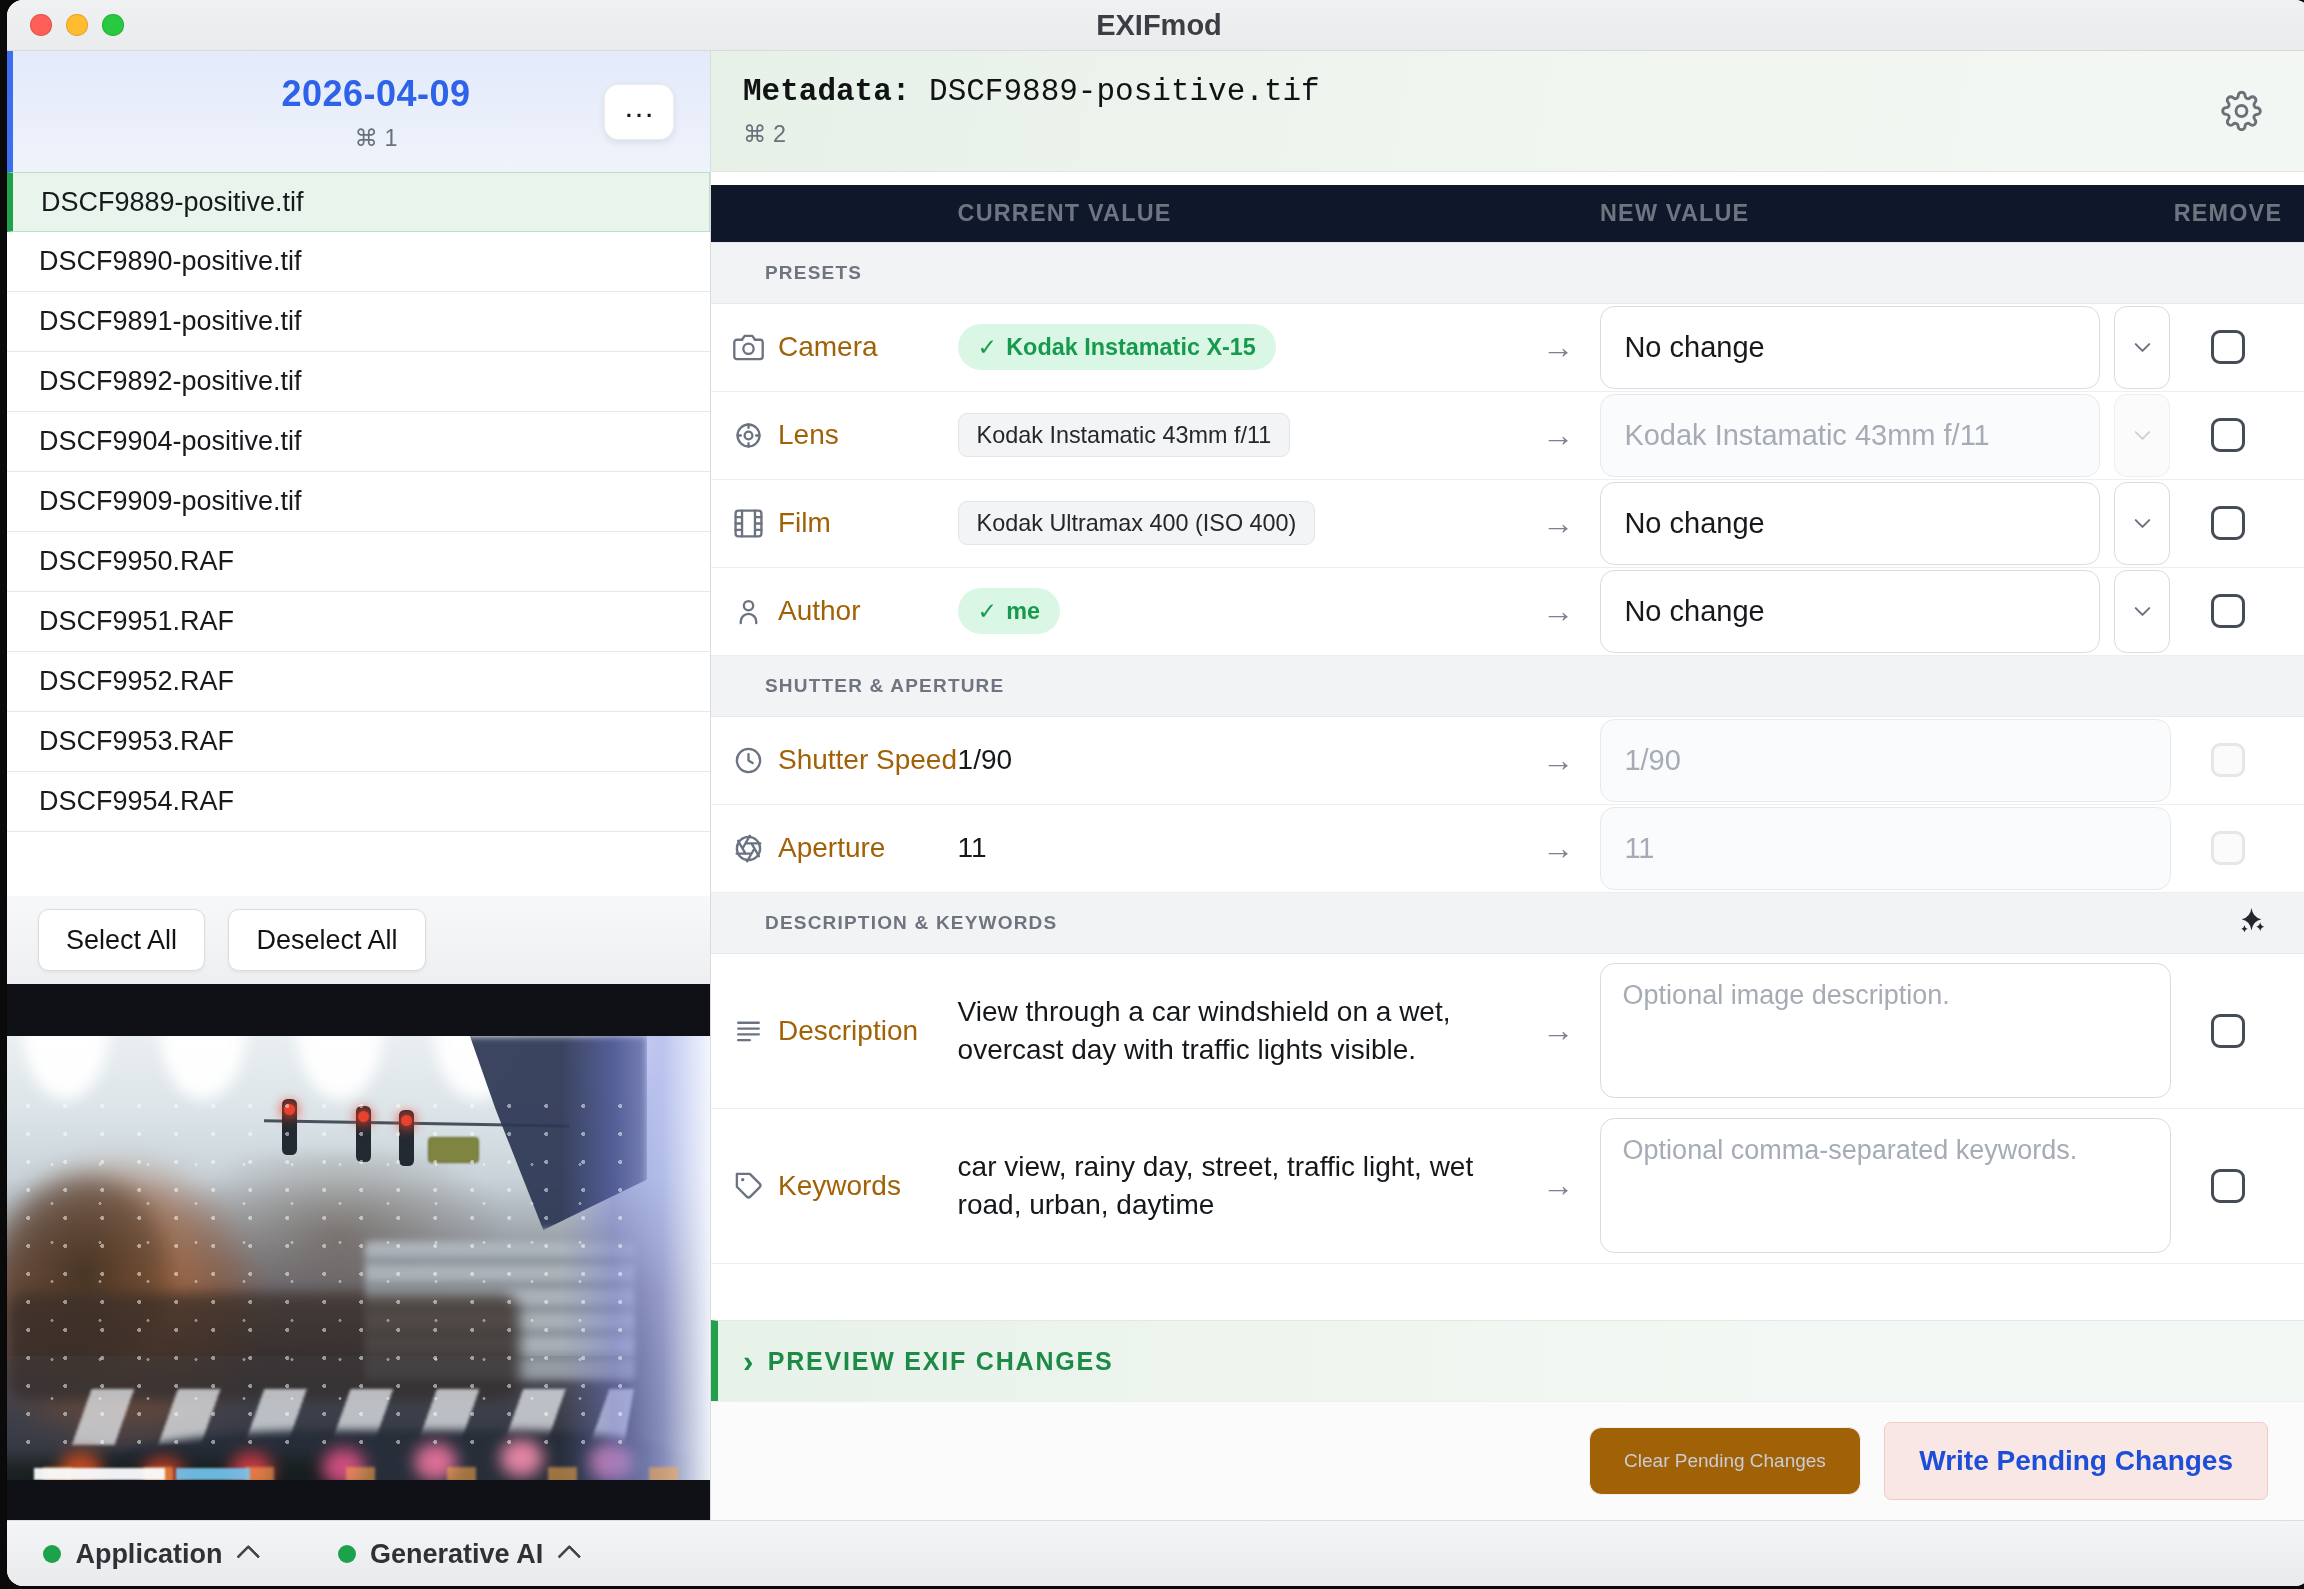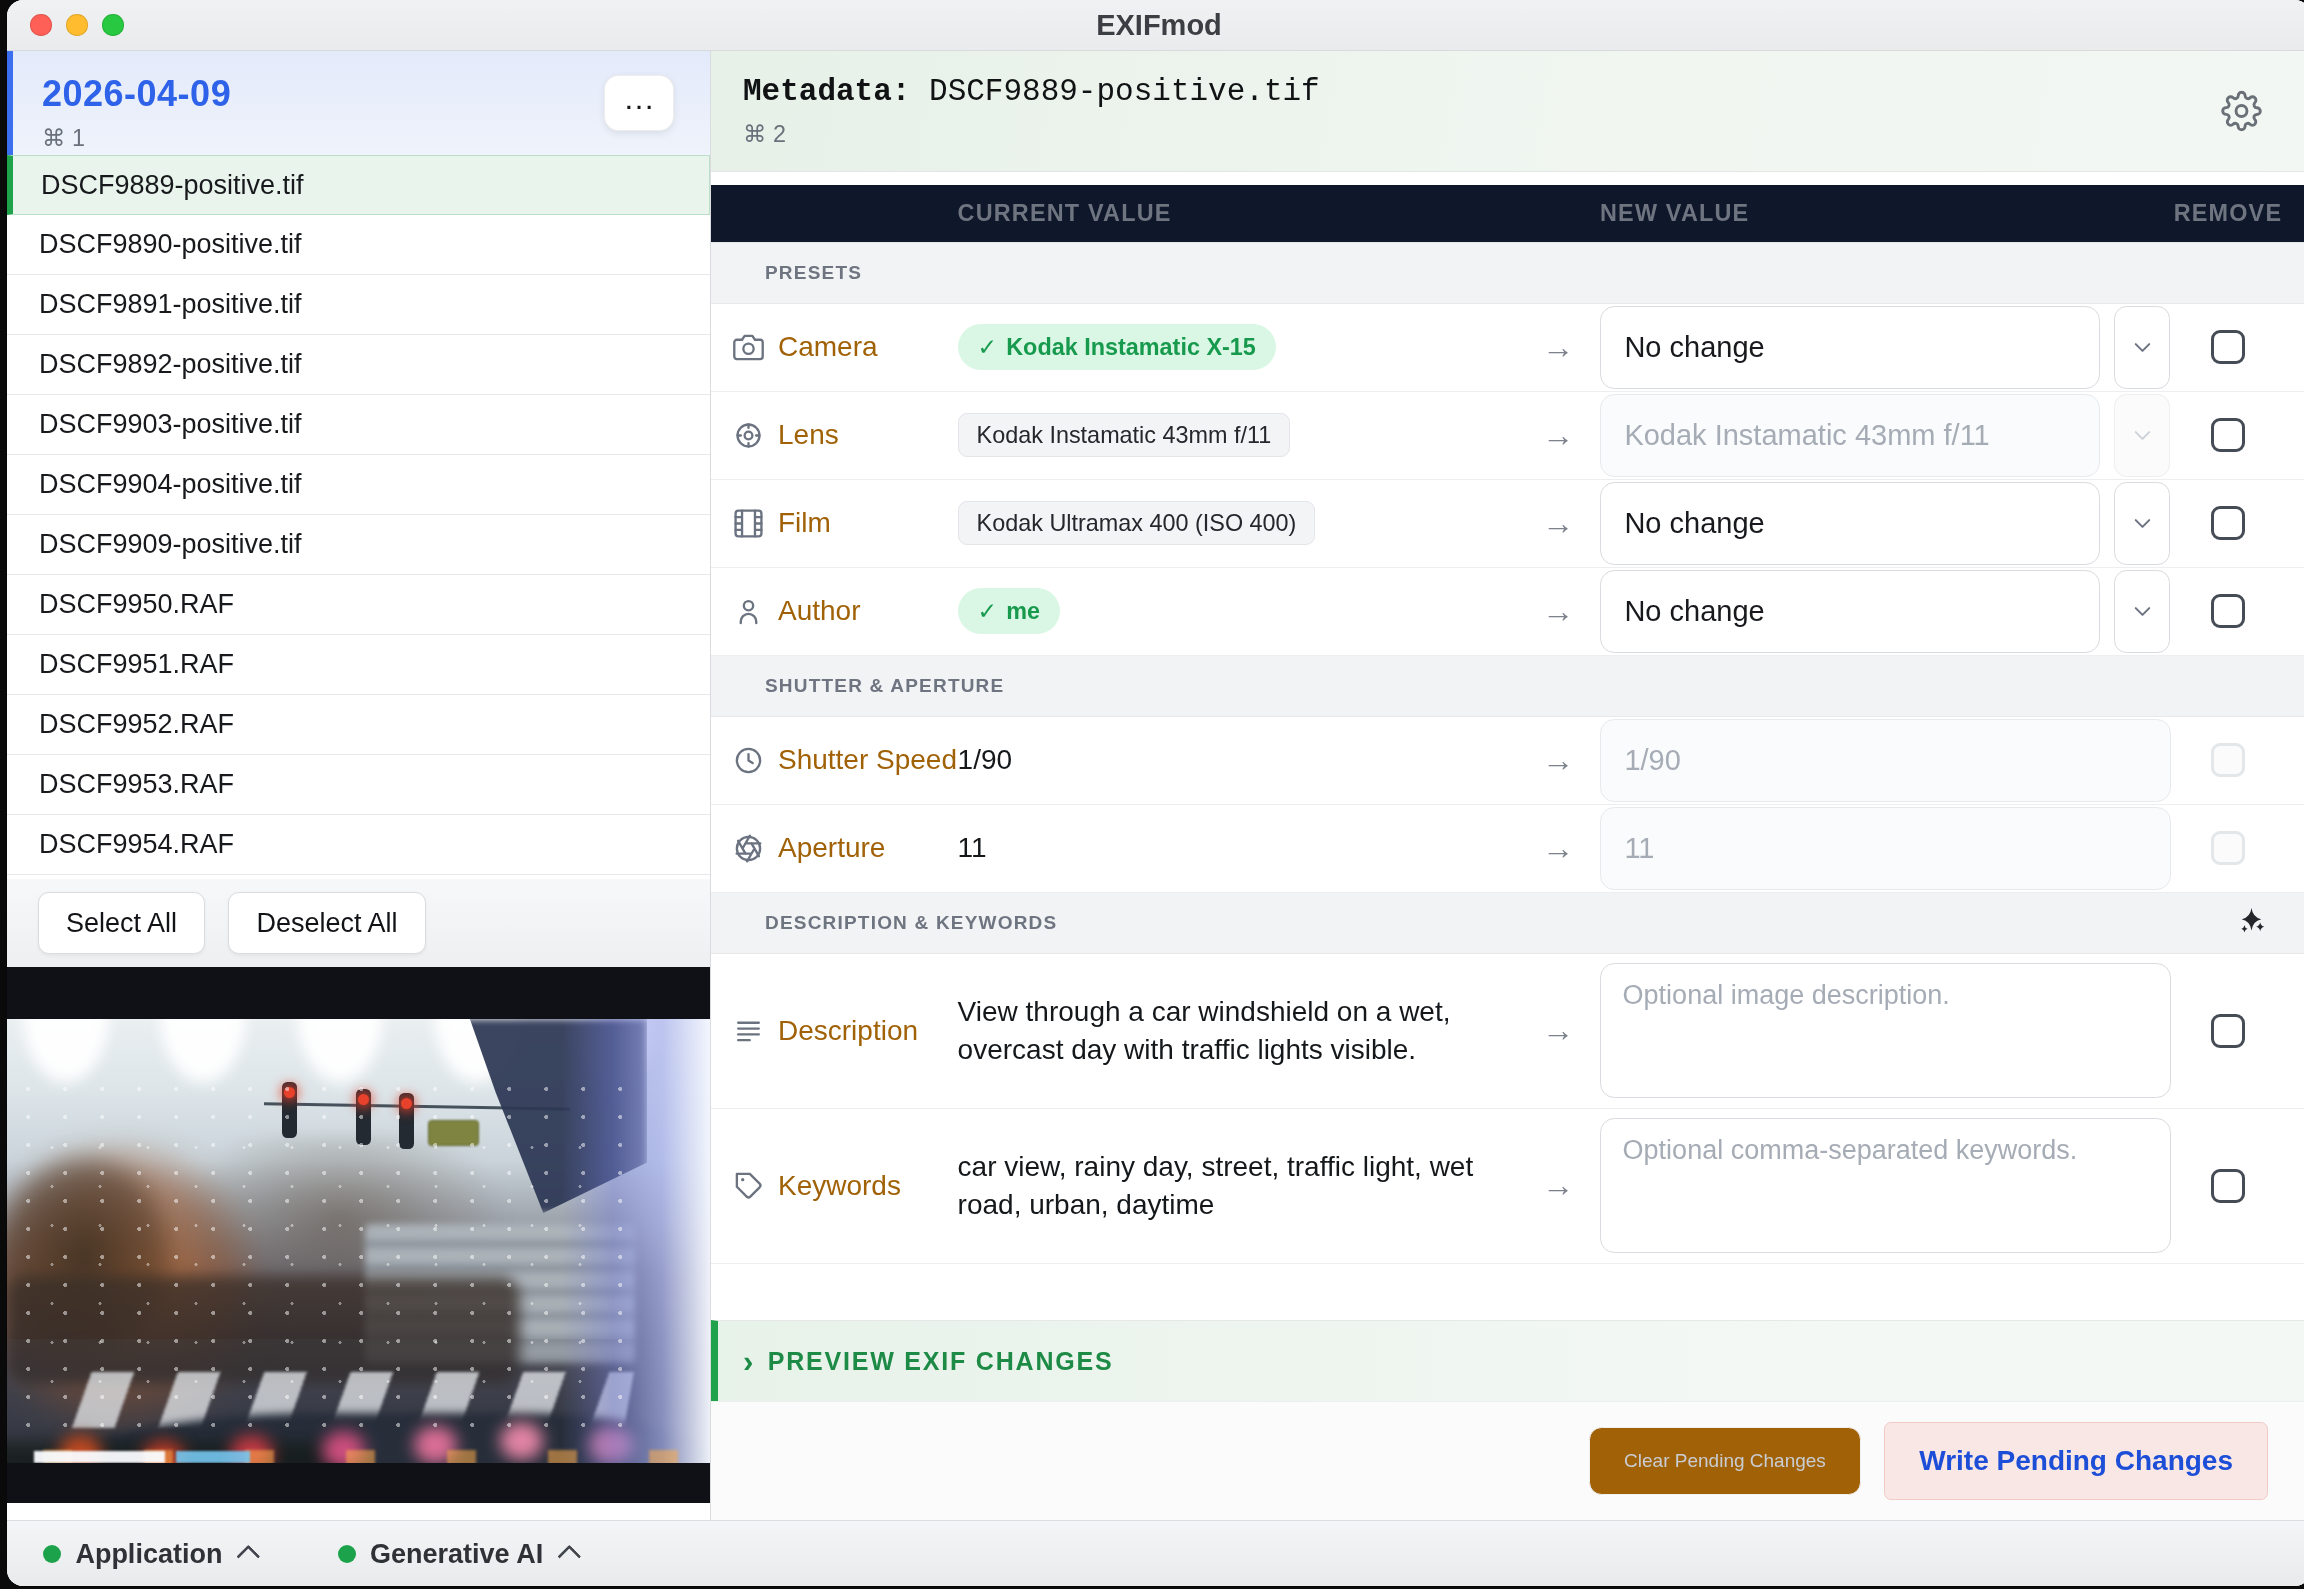--- a/index.html
+++ b/index.html
@@ -11,22 +11,22 @@
     display:flex;align-items:center;justify-content:center;position:relative;}
   .titlebar .title{font-size:29px;font-weight:700;color:#3B3E43;}
   .lights{position:absolute;left:23.4px;top:0;height:50px;display:flex;align-items:center;gap:14.4px;}
   .light{width:21.6px;height:21.6px;border-radius:50%;box-shadow:inset 0 0 0 0.9px rgba(0,0,0,.12);}
   .light.red{background:#FE5F57}.light.yellow{background:#FEBC2E}.light.green{background:#28C840}
   
   .content{display:flex;height:1469px;}
   .sidebar{width:703px;min-width:703px;border-right:1.8px solid #D9DBDE;display:flex;flex-direction:column;background:#fff;}
   .main{flex:1;display:flex;flex-direction:column;min-width:0;}
   
-  .sb-header{height:104px;box-sizing:border-box;background:linear-gradient(180deg,#E3EAFA,#EFF3FB);
-    border-left:6.3px solid #3B6FF0;padding:21.6px 0 0 29px;position:relative;}
+  .sb-header{height:121px;box-sizing:border-box;background:linear-gradient(180deg,#E3EAFA,#EFF3FB);
+    border-left:6.3px solid #3B6FF0;padding:21.6px 0 0 29px;position:relative;text-align:center;}
   .sb-date{font-size:36px;font-weight:700;color:#2E62E9;letter-spacing:0.5px;}
   .sb-shortcut{font-size:23.4px;color:#6B717C;margin-top:9px;}
   .menu-btn{position:absolute;right:36px;top:50%;transform:translateY(-50%);width:70px;height:56px;
     background:#fff;border:0.9px solid rgba(0,0,0,.07);border-radius:14.4px;box-shadow:0 2.7px 7.2px rgba(0,0,0,.08);
     font-size:32px;color:#16181B;display:flex;align-items:center;justify-content:center;line-height:0;padding-bottom:10.8px;box-sizing:border-box;cursor:pointer;}
   
   .file-list{height:724px;overflow:hidden;}
   .file-item{height:60px;box-sizing:border-box;display:flex;align-items:center;padding-left:32px;
     border-bottom:1.8px solid #E7E8EA;font-size:27px;color:#17191C;background:#fff;cursor:pointer;}
   .file-item.selected{background:#E9F4EC;border:1.8px solid #BCDFC8;border-left:6.3px solid #1EA24B;padding-left:28px;}
@@ -167,21 +167,20 @@
         <div class="sb-date">2026-04-09</div>
         <div class="sb-shortcut">⌘ 1</div>
         <div class="menu-btn">…</div>
       </div>
 
       <div class="file-list">
         <div class="file-item selected">DSCF9889-positive.tif</div>
         <div class="file-item">DSCF9890-positive.tif</div>
         <div class="file-item">DSCF9891-positive.tif</div>
         <div class="file-item">DSCF9892-positive.tif</div>
-        <div class="file-item">DSCF9903-positive.tif</div>
         <div class="file-item">DSCF9904-positive.tif</div>
         <div class="file-item">DSCF9909-positive.tif</div>
         <div class="file-item">DSCF9950.RAF</div>
         <div class="file-item">DSCF9951.RAF</div>
         <div class="file-item">DSCF9952.RAF</div>
         <div class="file-item">DSCF9953.RAF</div>
         <div class="file-item">DSCF9954.RAF</div>
       </div>
 
       <div class="list-actions">

